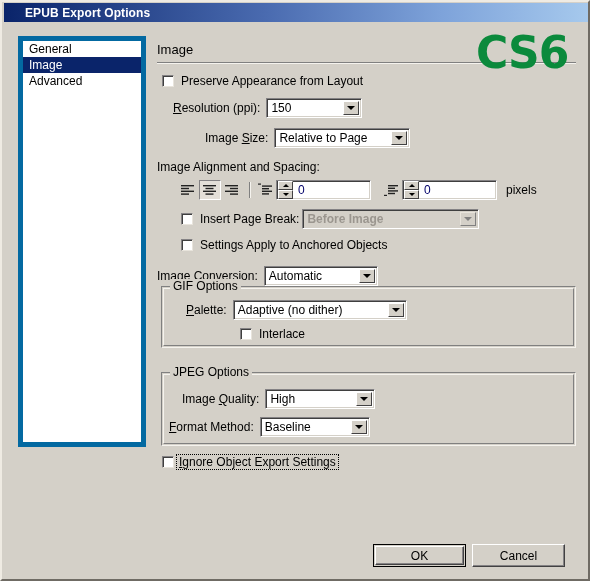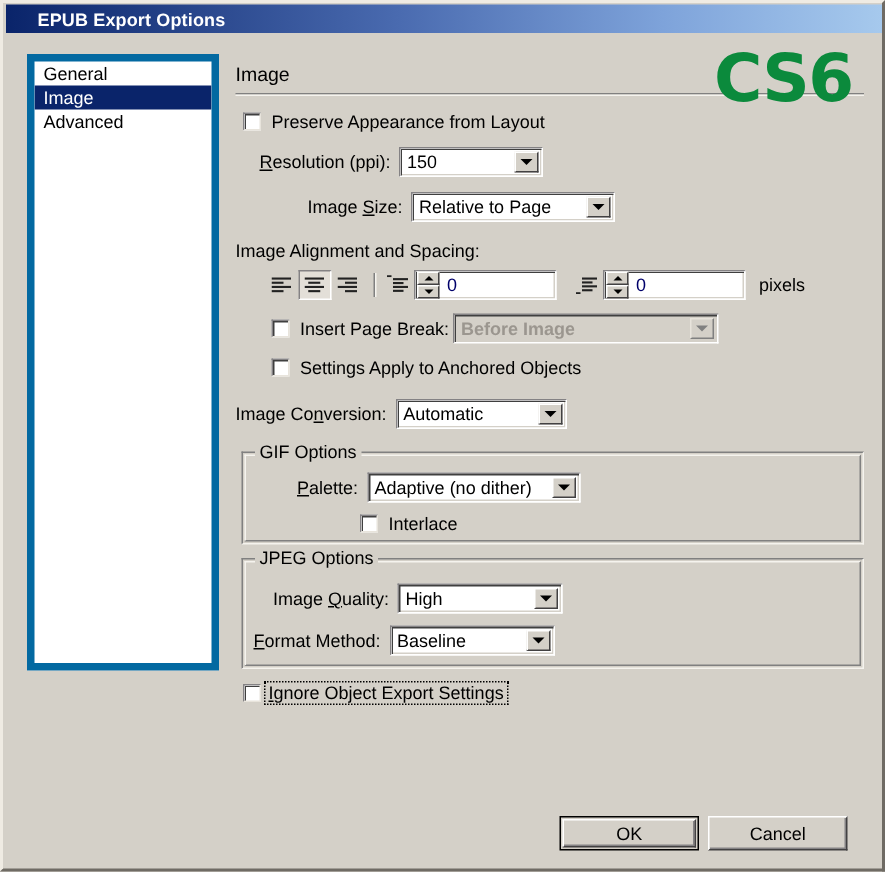--- a/index.html
+++ b/index.html
@@ -443,26 +443,26 @@
     <div class="row" style="left:0px; top:230px;">
       <span class="lbl"><span>Image Co</span><span class="u">n</span><span>version:</span></span>
       <span class="combo" style="width:114px; margin-left:6px;">
         <span class="val">Automatic</span>
         <span class="arrowbtn">
             <span class="tri"></span>
           </span>
       </span>
     </div>
 
-    <div class="groupbox" style="left:4px; top:265px; width:415px; height:62px;">
+    <div class="groupbox" style="left:4px; top:250px; width:415px; height:62px;">
       <span class="group-legend">GIF Options</span>
 
-      <div class="row" style="left:24px; top:13px;margin-left:12px;">
+      <div class="row" style="left:24px; top:13px;">
         <span class="lbl"><span class="u">P</span><span>alette:</span></span>
-        <span class="combo" style="width:142px; margin-left:6px;">
+        <span class="combo" style="width:174px; margin-left:6px;">
           <span class="val">Adaptive (no dither)</span>
           <span class="arrowbtn">
               <span class="tri"></span>
             </span>
         </span>
       </div>
 
       <div class="row" style="left:78px; top:40px;">
         <span class="cbx"></span>
         <span class="lbl" style="margin-left:7px;">Interlace</span>

